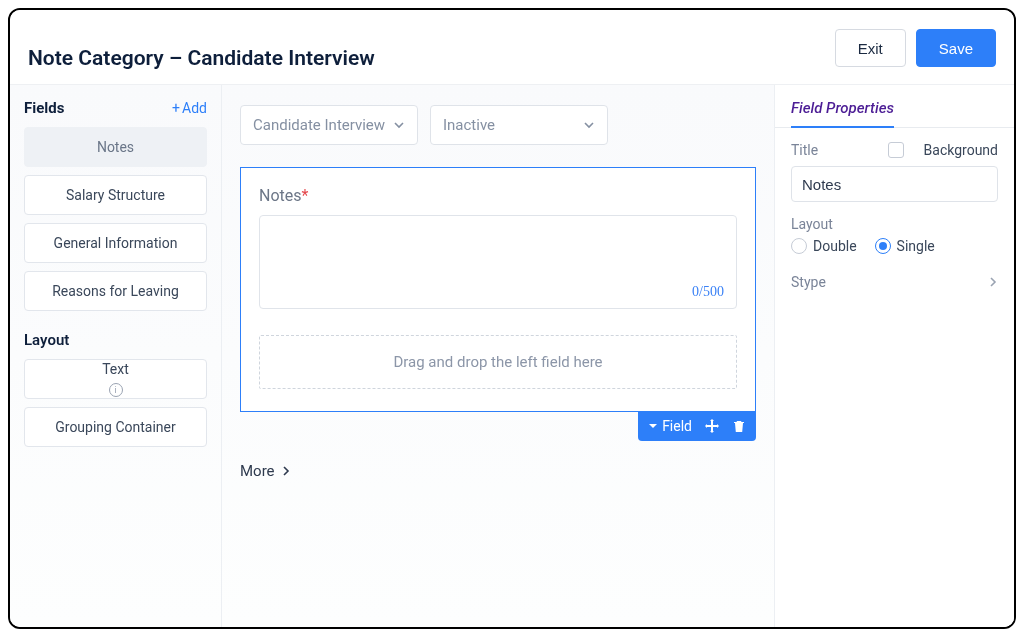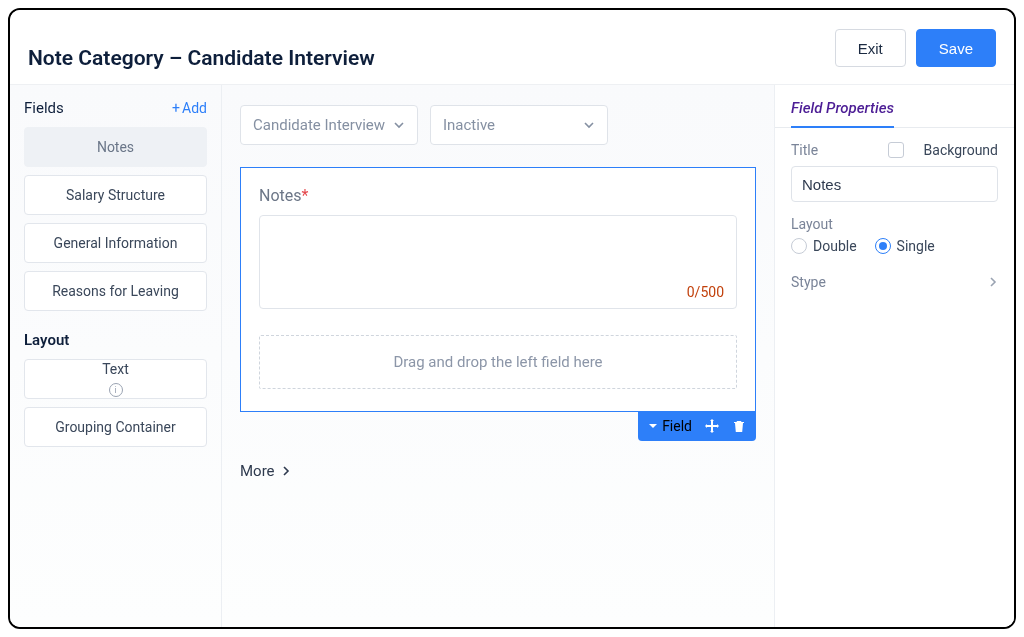--- a/index.html
+++ b/index.html
@@ -61,21 +61,21 @@
     padding: 14px 14px;
   }
   .sidebar-header {
     display: flex;
     justify-content: space-between;
     align-items: center;
     margin-bottom: 10px;
   }
   .sidebar-title {
     font-size: 15px;
-    font-weight: 400;
+    font-weight: 700;
     color: #0e1f3b;
   }
   .add-link {
     color: #2d7ff9;
     font-size: 14px;
     cursor: pointer;
     display: flex;
     align-items: center;
     gap: 2px;
   }
@@ -162,39 +162,40 @@
     border: 1px solid #e0e4ea;
     border-radius: 4px;
     height: 94px;
     position: relative;
   }
   .counter {
     position: absolute;
     right: 12px;
     bottom: 8px;
     font-size: 14px;
-    color: #c2410c;
+    color: #3b82f6;
+    font-family: Liberation Serif, serif;
   }
   .dropzone {
     margin-top: 26px;
     border: 1px dashed #cfd5dd;
     border-radius: 2px;
     height: 54px;
     display: flex;
     align-items: center;
     justify-content: center;
     color: #8c96a8;
     font-size: 15px;
   }
   .toolbar {
     position: absolute;
     right: -1px;
     bottom: -30px;
     background: #2d7ff9;
-    color: #000000;
+    color: #ffffff;
     height: 30px;
     border-radius: 0 0 4px 4px;
     display: flex;
     align-items: center;
     gap: 12px;
     padding: 0 10px;
     font-size: 14px;
     justify-content: center;
   }
   .toolbar .tb-item { display:flex; align-items:center; gap:4px; cursor:pointer; }

